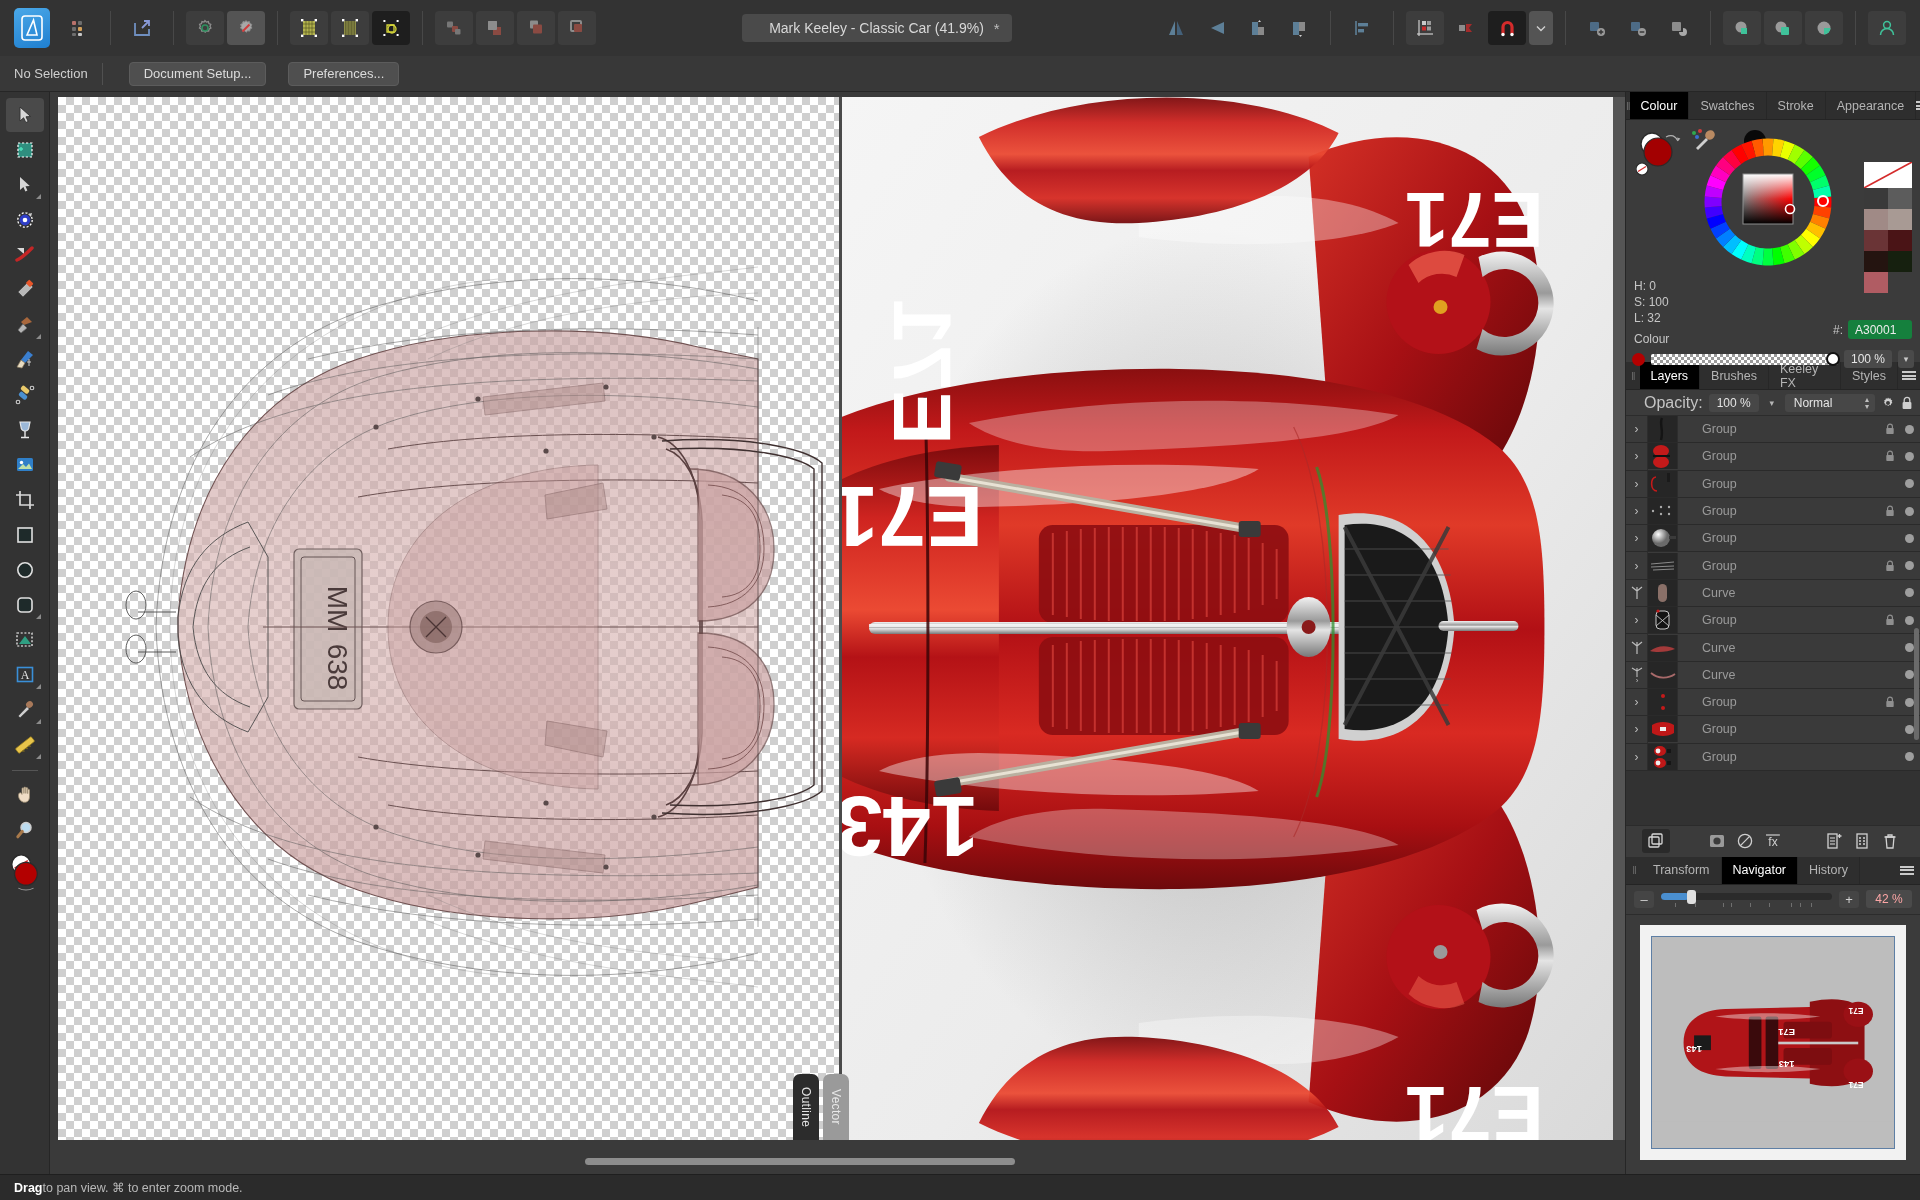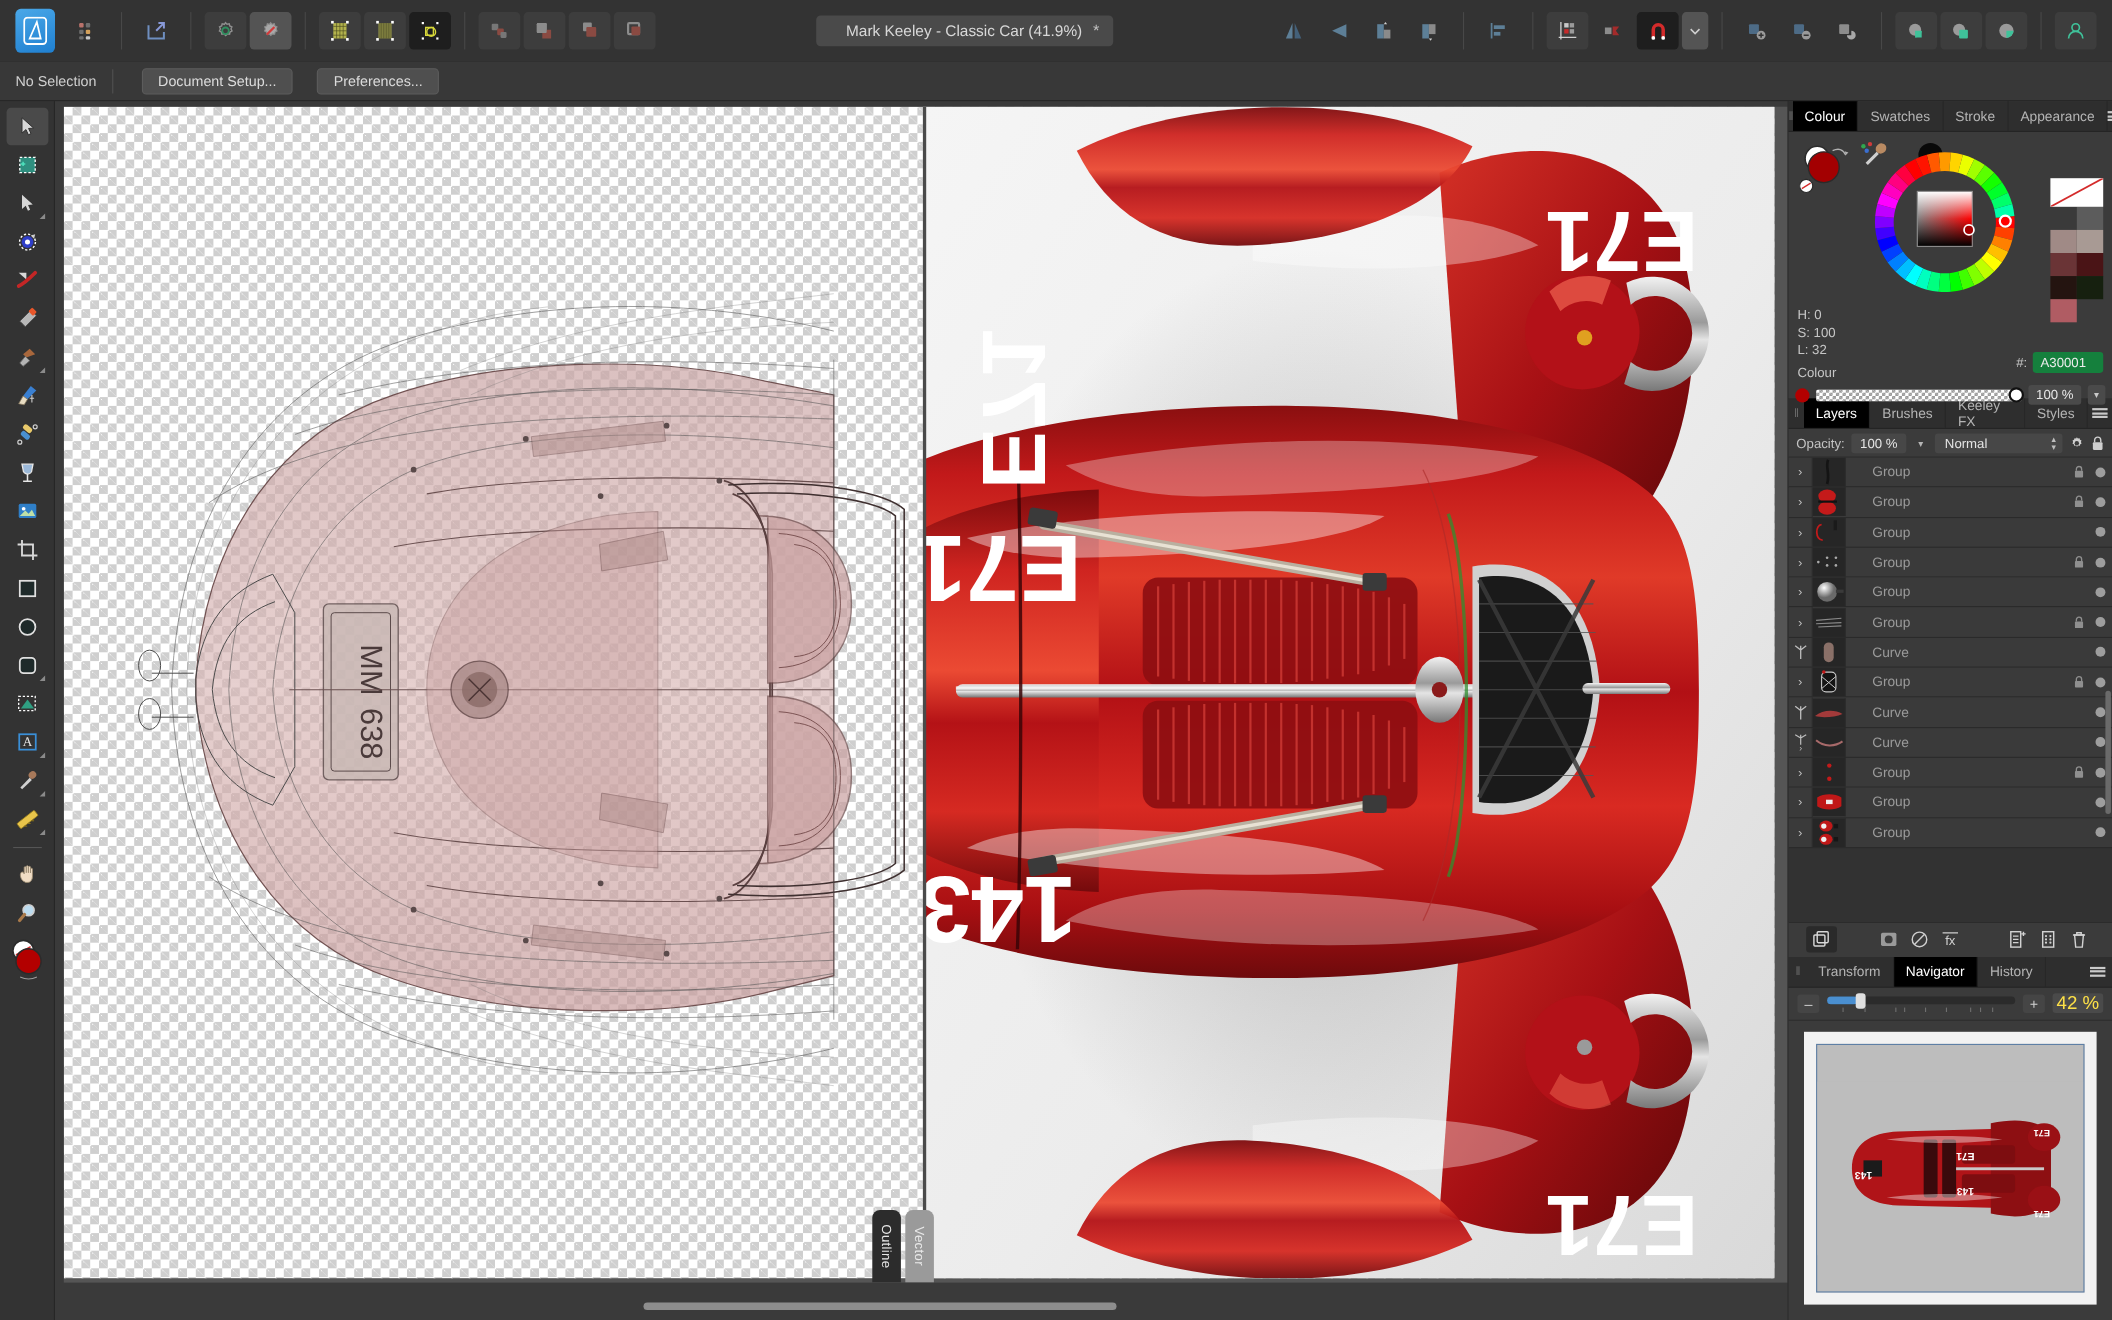--- a/index.html
+++ b/index.html
@@ -162,21 +162,21 @@
   .op-caret { width:16px; height:18px; background:#4a4a4a; border-radius:3px; display:flex;align-items:center;justify-content:center;color:#c9c9c9;font-size:9px;}
   .mini-swatches { position:absolute; right:8px; top:42px; width:48px; }
   .mini-swatches .row { display:flex; }
   .mini-swatches .cell { width:24px; height:21px; }
 
   
   .layers-head {
     height:26px; background:#3b3b3b; display:flex; align-items:center; gap:6px;
     padding:0 7px; flex:0 0 26px; border-bottom:1px solid #2c2c2c;
   }
-  .lh-lbl { font-size:12px; color:#c4c4c4; }
+  .lh-lbl { font-size:16px; color:#c4c4c4;margin-left:11px; }
   .lh-val { background:#474747; border-radius:3px; height:18px; padding:0 8px; display:flex;align-items:center;font-size:12px;color:#e4e4e4;}
   .lh-caret { width:14px;height:18px;display:flex;align-items:center;justify-content:center;color:#b5b5b5;font-size:9px;}
   .lh-blend {
     background:#474747;border-radius:3px;height:18px;flex:1 1 auto;display:flex;align-items:center;justify-content:space-between;
     padding:0 6px 0 9px; font-size:12px;color:#e4e4e4;
   }
   .layerlist { flex:1 1 auto; overflow:hidden; background:#323232; position:relative; }
   .layerrow {
     height:27.3px; display:flex; align-items:center; border-bottom:1px solid #2a2a2a;
     background:#3a3a3a; cursor:pointer; position:relative;
@@ -198,21 +198,21 @@
 
   
   .navzoom { height:30px; display:flex; align-items:center; gap:7px; padding:0 8px; flex:0 0 30px; background:#3b3b3b; border-bottom:1px solid #2c2c2c;}
   .zbtn { width:20px;height:17px;background:#454545;border-radius:3px;display:flex;align-items:center;justify-content:center;color:#d2d2d2;font-size:13px;cursor:pointer;}
   .ztrack { flex:1 1 auto; height:16px; position:relative; }
   .ztrack .bar { position:absolute; left:0; right:0; top:2px; height:7px; border-radius:4px; background:#2b2b2b;}
   .ztrack .fill { position:absolute; left:0; width:28px; top:2px; height:7px; border-radius:4px; background:#4a8fd0;}
   .ztrack .knob { position:absolute; left:26px; top:-1px; width:9px; height:14px; border-radius:3px; background:#e0e0e0;}
   .ztrack .ticks { position:absolute; left:0; right:0; top:12px; height:4px; }
   .ztrack .ticks i { position:absolute; width:1px; height:4px; background:#6f6f6f;}
-  .zval { background:#4a4a4a;border-radius:3px;height:18px;min-width:46px;display:flex;align-items:center;justify-content:center;color:#fde047;font-size:17px;}
+  .zval { background:#4a4a4a;border-radius:3px;height:18px;min-width:46px;display:flex;align-items:center;justify-content:center;color:#fca5a5;font-size:12px;}
   .navthumb { flex:1 1 auto; background:#3b3b3b; padding:10px 14px 14px 14px; }
   .navpage { width:100%; height:100%; background:#f2f2f2; padding:11px; }
   .navinner { width:100%; height:100%; background:#bdbdbd; border:1px solid #5e7fa5; position:relative; overflow:hidden; }
 
   
   .statusbar {
     height:26px; background:#2b2b2b; display:flex; align-items:center; padding:0 14px;
     flex:0 0 26px; color:#b9b9b9; font-size:12.5px; border-top:1px solid #1f1f1f;
   }
   .statusbar b { color:#ffffff; font-weight:bold; }
@@ -1540,14 +1540,18 @@
                   <path d="M60 100 C90 104 130 104 160 100 C130 96 90 96 60 100 Z"></path>
                 </g>
               </g>
             </svg>
           </div>
         </div>
       </div>
     </div>
   </div>
 
+  <div class="statusbar">
+    <b>Drag</b>
+      <span> to pan view. ⌘ to enter zoom mode.</span>
+  </div>
 
 </div>
 
 </body></html>

